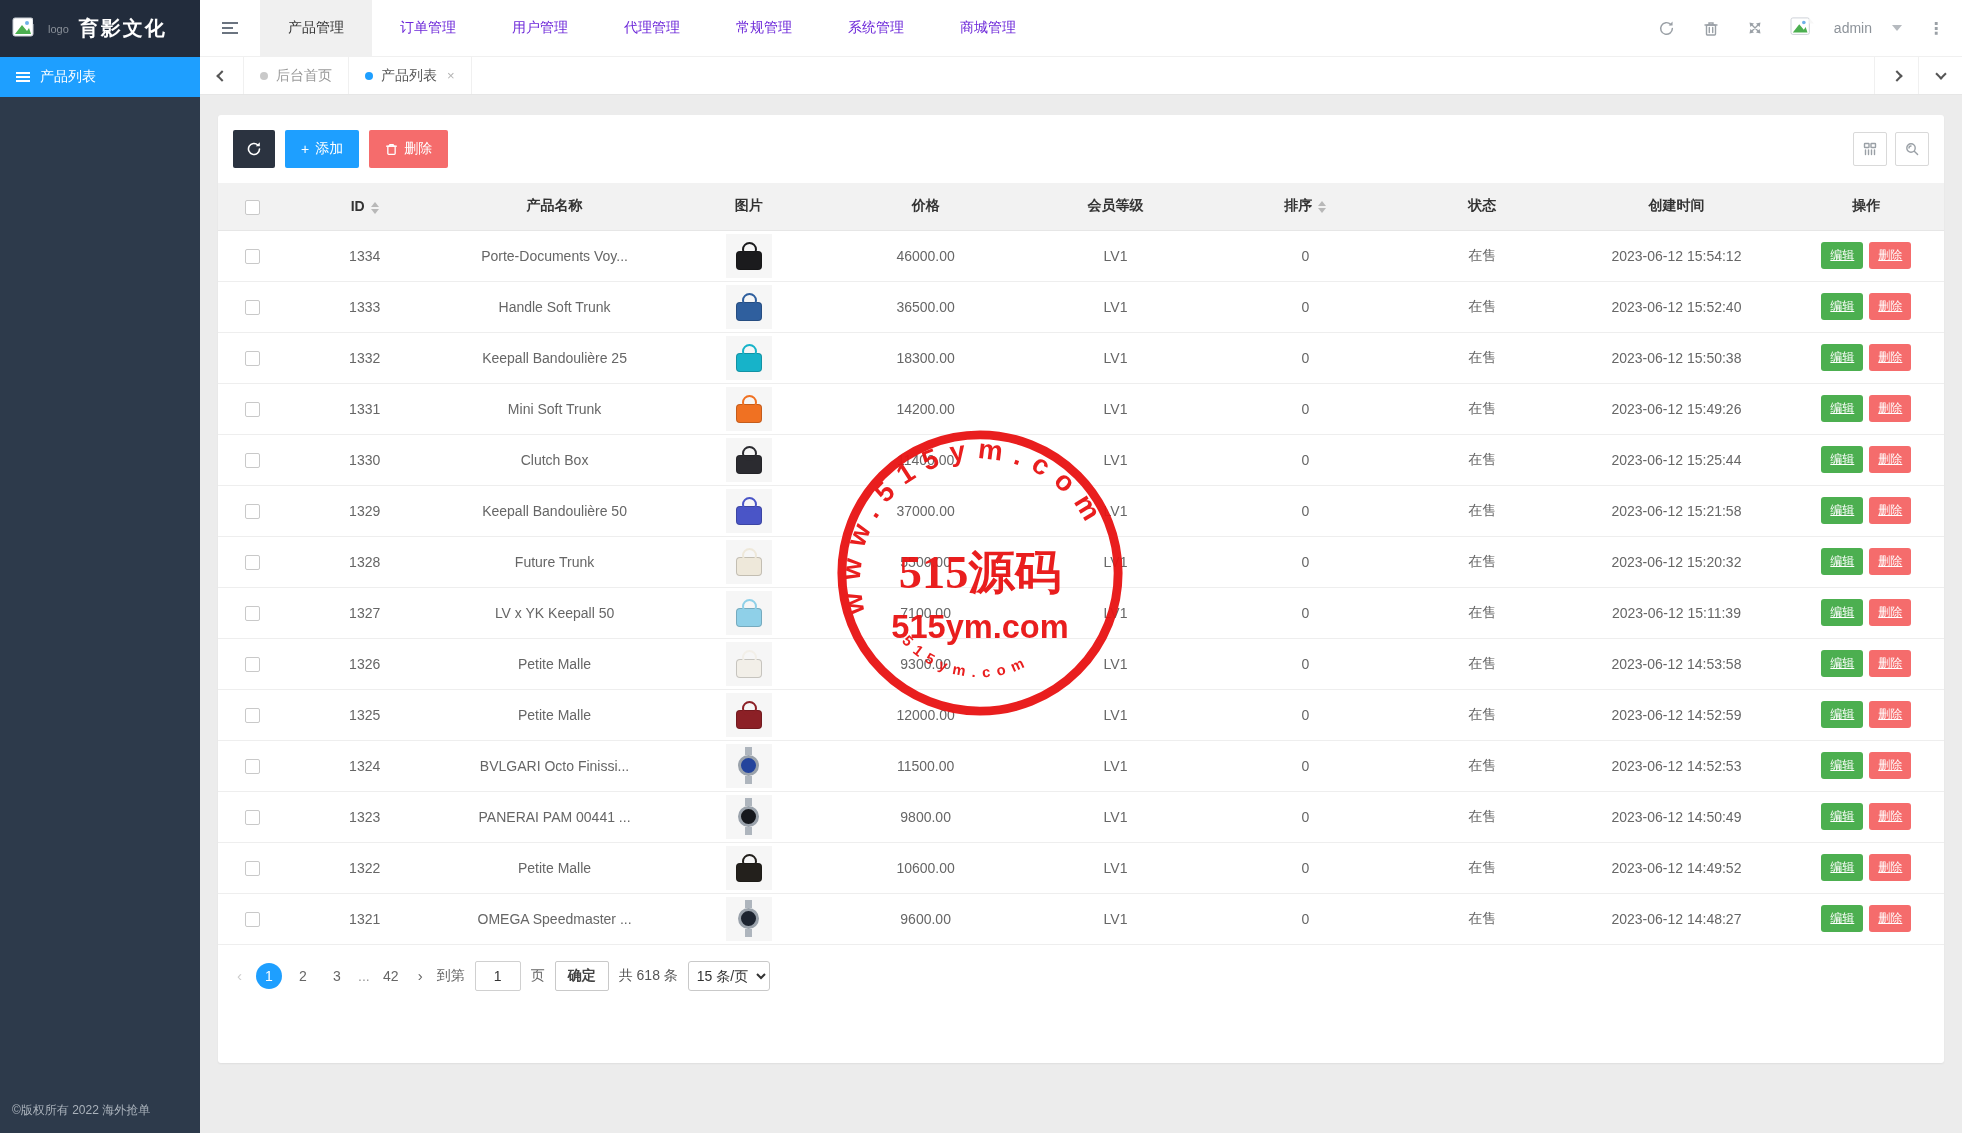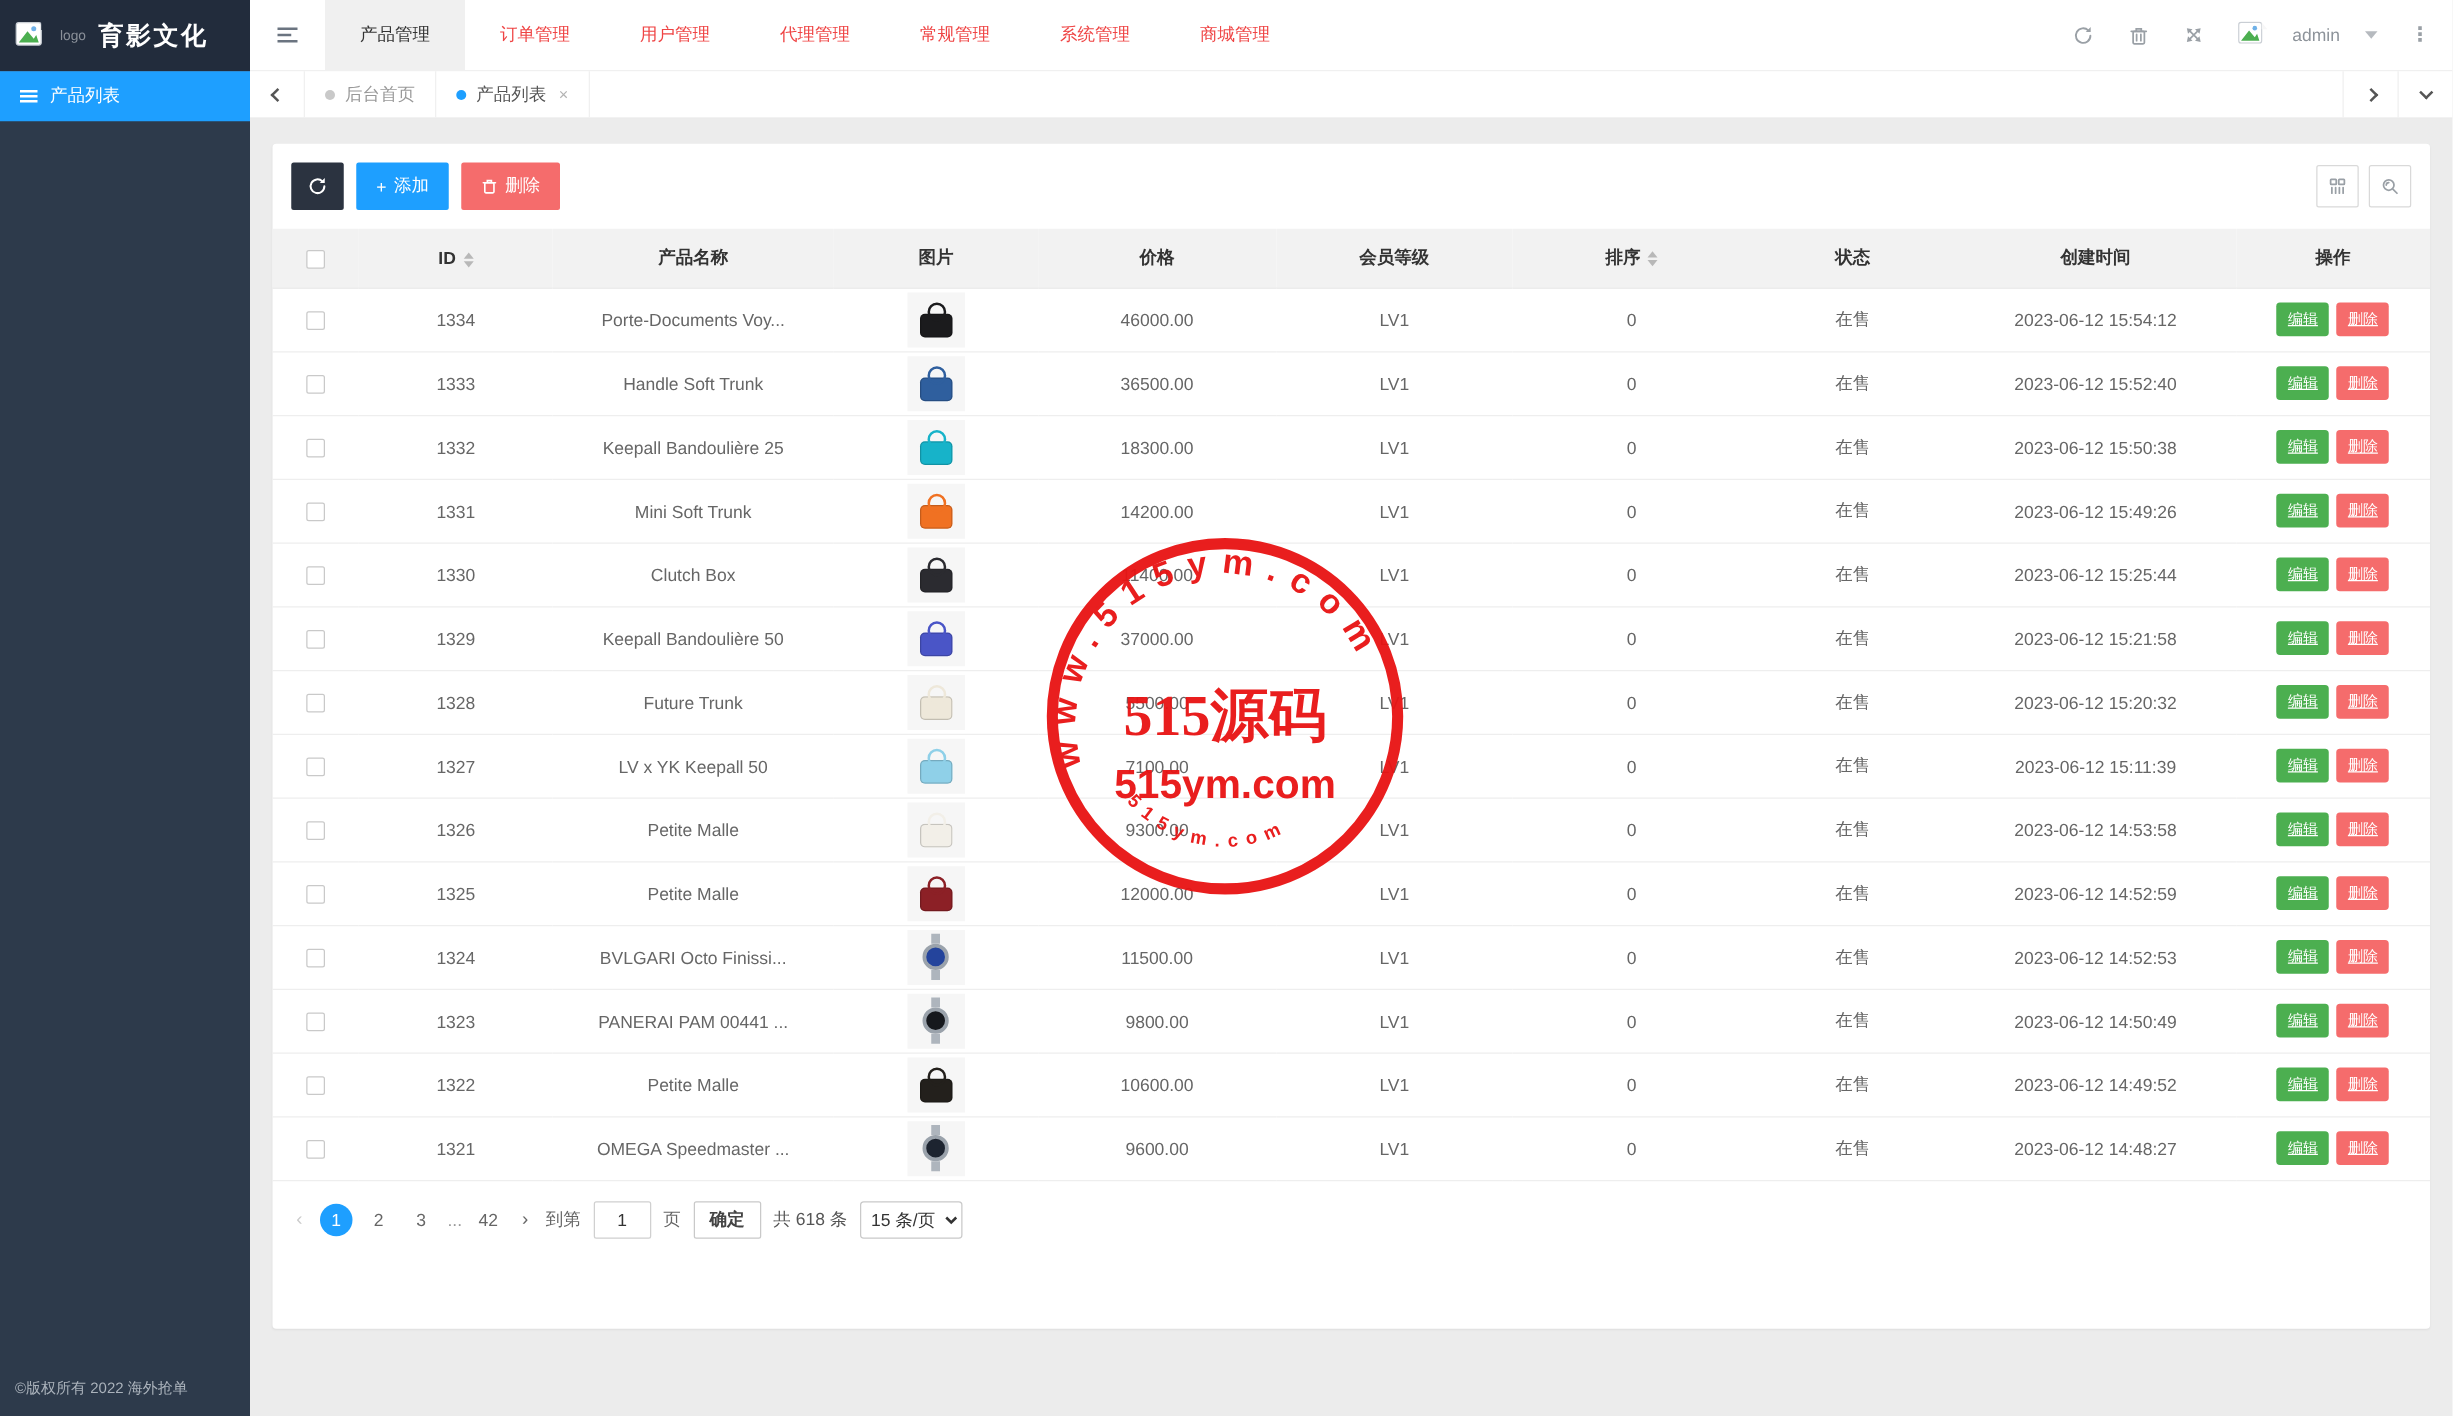--- a/index.html
+++ b/index.html
@@ -13,21 +13,21 @@
   .broken-img { display:inline-flex; align-items:center; line-height:1; }
   .broken-img .alt { color:#8a9099; font-size:11px; margin:2px 0 0 10px; }
   .brand-title { color:#fff; font-size:20px; font-weight:bold; letter-spacing:2px; }
 
   .header { grid-column:2; grid-row:1; background:#fff; display:flex; align-items:stretch; border-bottom:1px solid #f0f0f0; }
   .burger { width:60px; display:flex; align-items:center; justify-content:center; cursor:pointer; }
   .burger .bars { display:flex; flex-direction:column; gap:3px; }
   .burger .bars i { display:block; width:16px; height:2px; background:#6b7480; }
   .burger .bars i.mid { width:11px; }
   .nav { display:flex; align-items:stretch; }
-  .nav-item { display:flex; align-items:center; padding:0 28px; color:#ef4444; cursor:pointer; }
+  .nav-item { display:flex; align-items:center; padding:0 28px; color:#6d28d9; cursor:pointer; }
   .nav-item.active { background:#f0f0f0; color:#333; }
   .header-right { margin-left:auto; display:flex; align-items:center; gap:26px; padding-right:18px; color:#9aa0a6; }
   .hicon { width:18px; height:18px; display:inline-flex; align-items:center; justify-content:center; cursor:pointer; }
   .user-chip { display:flex; align-items:center; gap:20px; cursor:pointer; color:#8d939a; }
   .caret-down { display:inline-block; width:0; height:0; border-left:5px solid transparent; border-right:5px solid transparent; border-top:6px solid #b6babf; }
   .kebab { font-size:16px; color:#9aa0a6; letter-spacing:0; cursor:pointer; font-weight:bold; }
 
   
   .sidebar { grid-column:1; grid-row:2 / span 2; background:#2d3a4b; display:flex; flex-direction:column; }
   .side-item { height:40px; display:flex; align-items:center; gap:10px; padding:0 16px; color:#cfd6de; cursor:pointer; font-size:14px; }

